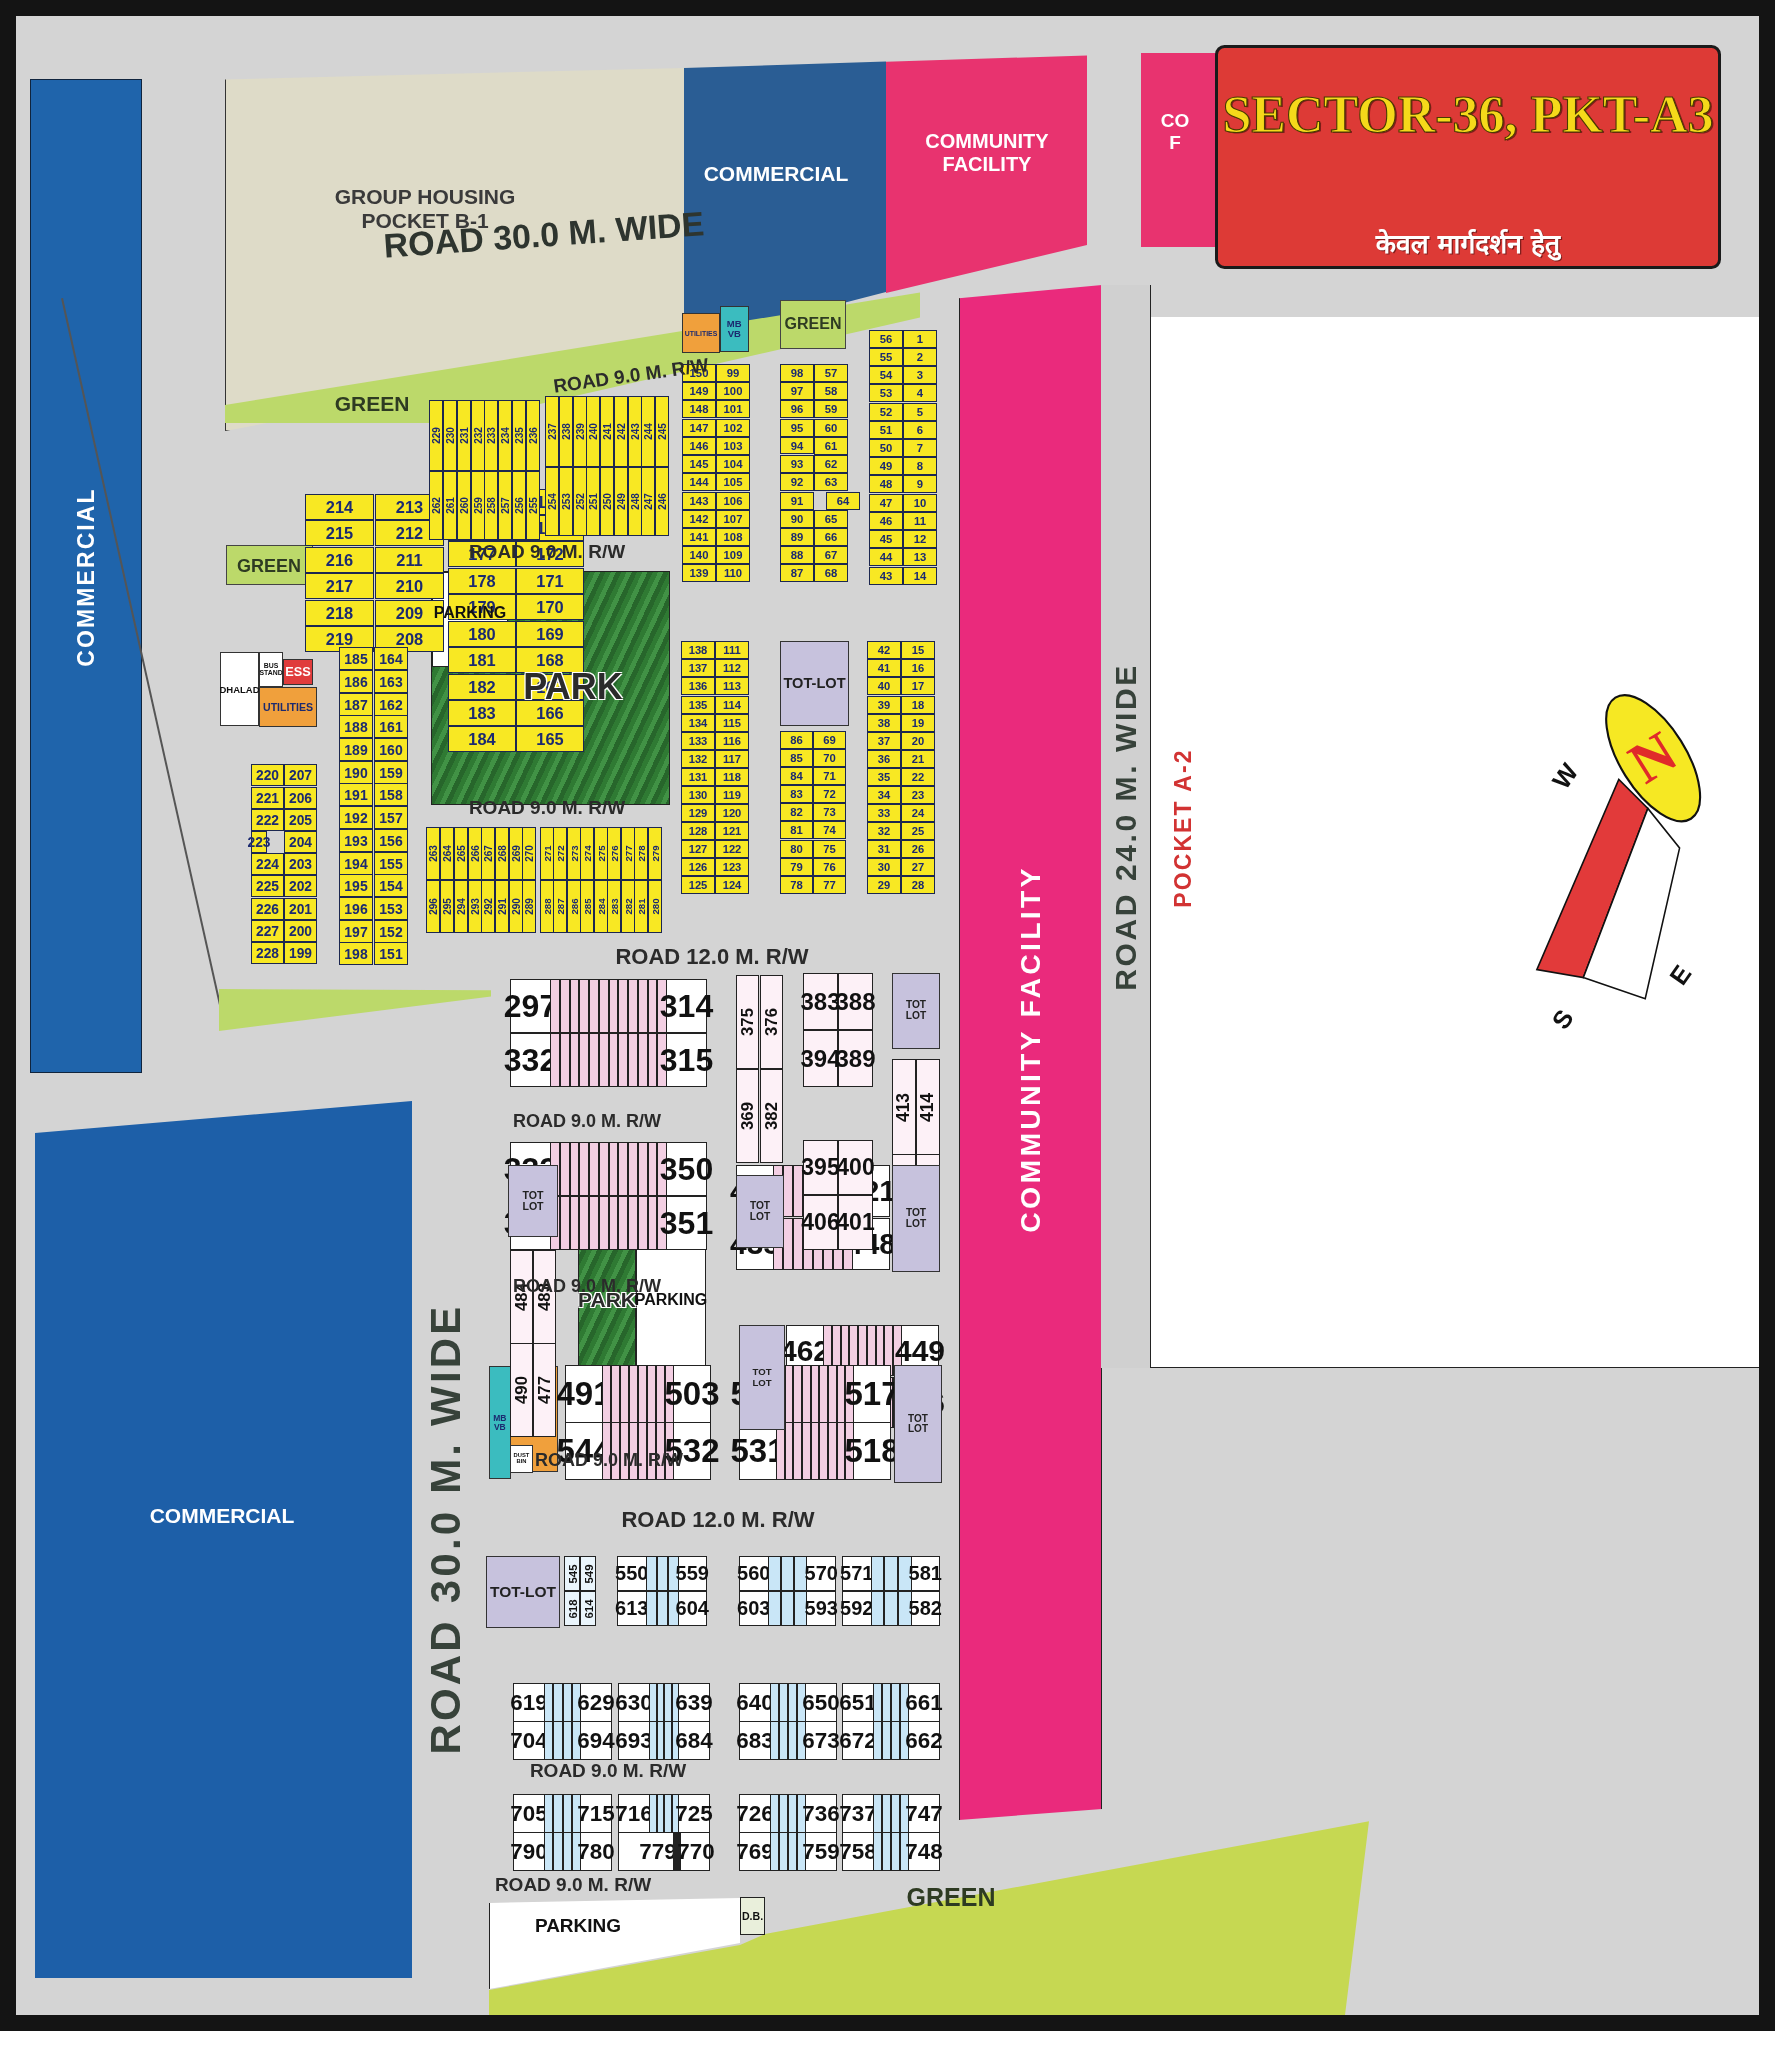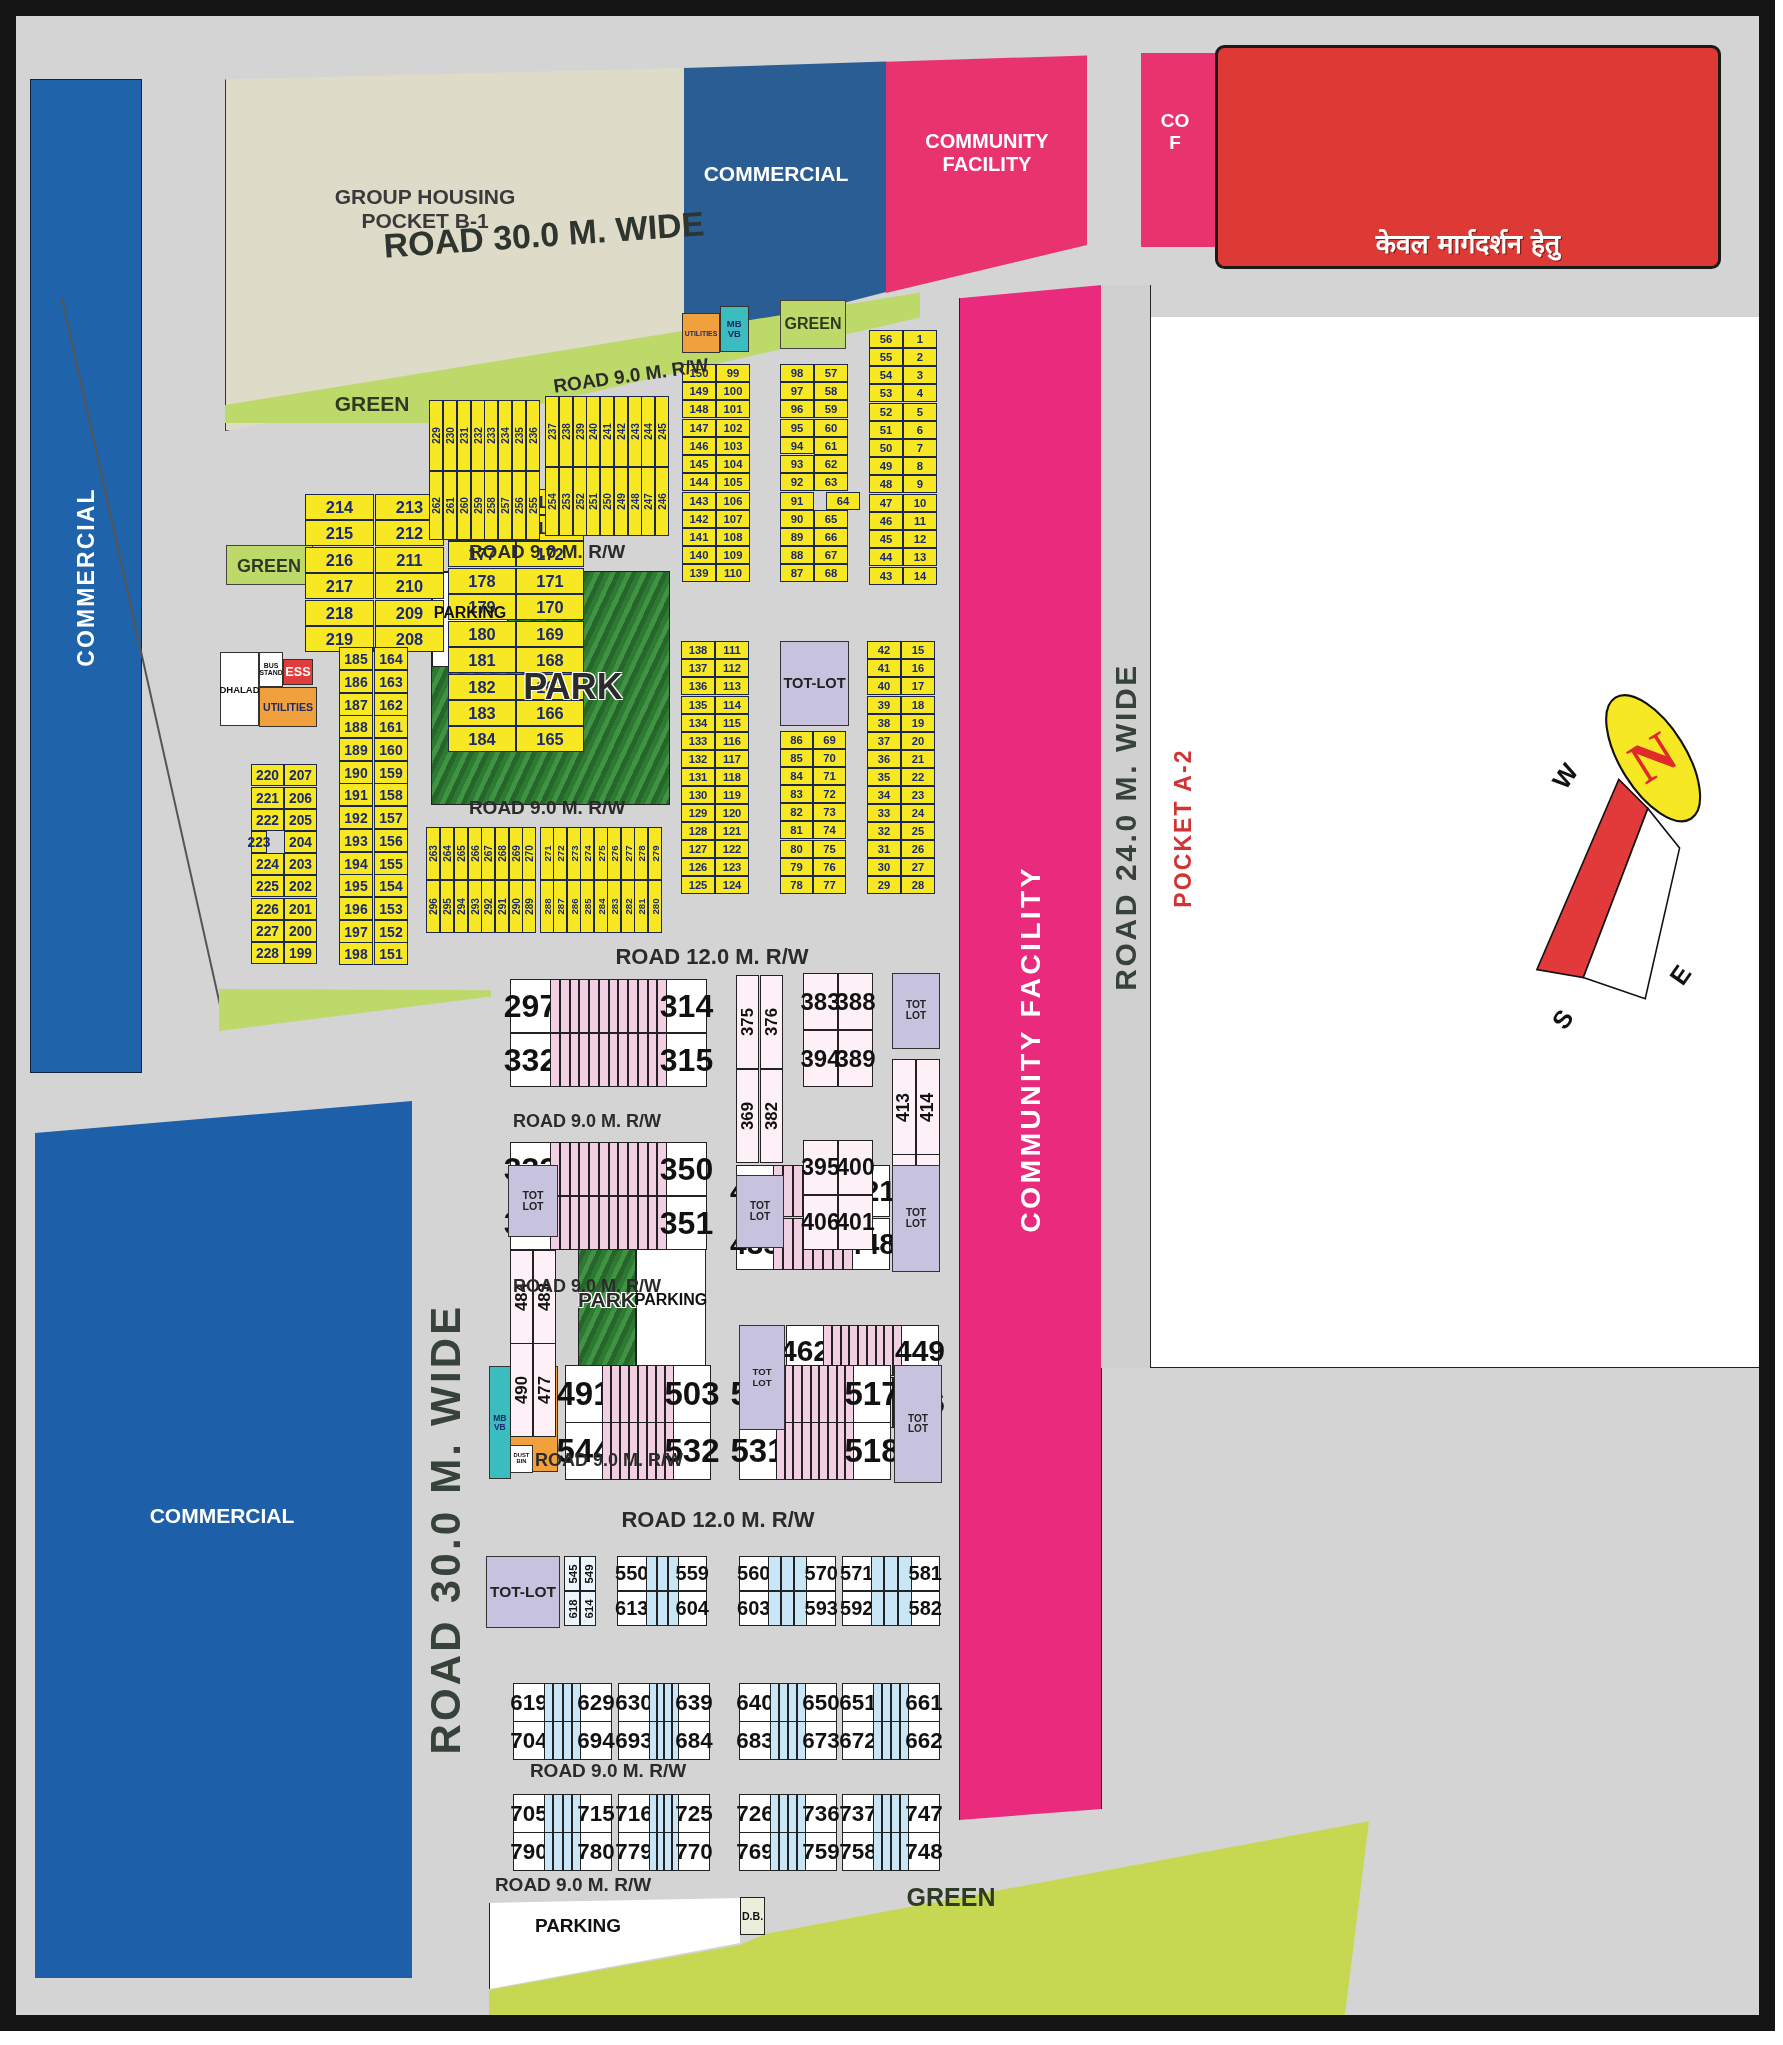--- a/index.html
+++ b/index.html
@@ -60,20 +60,21 @@
     <div>FACILITY</div>
   </div>
 
   <div class="abs" style="left:1141px;top:53px;width:95px;height:194px;background:#e8336f;"></div>
   <div class="zlabel" style="left:1175px;top:132px;font-size:19px;">
     <div>CO</div>
     <div>F</div>
   </div>
 
   <div class="abs" style="left:1215px;top:45px;width:506px;height:224px;background:#dd3a36;border:3.2px solid #1a1a1a;border-radius:9.5px;"></div>
+  <div class="rlabel serif" style="left:1468px;top:114px;font-size:52px;color:#f5d91a;-webkit-text-stroke:1.1px #4a3a00;text-shadow:1.6px 1.6px 0 #7e1d1b;">SECTOR-36, PKT-A3</div>
   <div class="rlabel hindi" style="left:1468px;top:243px;font-size:26.4px;color:#fff;text-shadow:1.1px 1.1px 0 #7e1d1b;">केवल मार्गदर्शन हेतु</div>
 
   <div class="abs" style="left:959px;top:285px;width:143px;height:1535px;background:#ea2a7c;border-left:1.6px solid #222;border-right:1.6px solid #222;
               clip-path:polygon(0px 13.2px,143px 0px,143px 1524px,0px 1535px);"></div>
   <div class="vert" style="left:1030px;top:1049px;font-size:28.5px;color:#fff;letter-spacing:3.2px;">COMMUNITY FACILITY</div>
 
   <div class="abs" style="left:1101px;top:285px;width:50px;height:1083px;background:#d0d0d0;border-right:1.6px solid #222;"></div>
   <div class="vert" style="left:1126px;top:827px;font-size:30px;color:#37423a;letter-spacing:2.6px;">ROAD 24.0 M. WIDE</div>
   <div class="vert" style="left:1183px;top:828px;font-size:23px;color:#d23333;letter-spacing:2.1px;">POCKET A-2</div>
 
@@ -925,21 +926,21 @@
       </div>
       <div class="erow" style="left: 618px; top: 1794px; width: 92px; height: 39px;">
         <div class="elab" style="width: 30px; font-size: 22.4px;">716</div>
         <div class="estrip" style="background: rgb(201, 230, 247);"></div>
         <div class="estrip" style="background: rgb(201, 230, 247);"></div>
         <div class="estrip" style="background: rgb(201, 230, 247);"></div>
         <div class="estrip" style="background: rgb(201, 230, 247);"></div>
         <div class="elab" style="width: 30px; font-size: 22.4px;">725</div>
       </div>
       <div class="erow" style="left: 618px; top: 1832px; width: 92px; height: 39px;">
-        <div class="elab" style="width: 30px; font-size: 22.4px;">779</div>
+        <div class="elab" style="width: 30px; font-size: 22.4px; margin-left: 24px;">779</div>
         <div class="estrip" style="background: rgb(201, 230, 247);"></div>
         <div class="estrip" style="background: rgb(201, 230, 247);"></div>
         <div class="estrip" style="background: rgb(201, 230, 247);"></div>
         <div class="estrip" style="background: rgb(201, 230, 247);"></div>
         <div class="elab" style="width: 30px; font-size: 22.4px;">770</div>
       </div>
       <div class="erow" style="left: 739px; top: 1794px; width: 98px; height: 39px;">
         <div class="elab" style="width: 30px; font-size: 22.4px;">726</div>
         <div class="estrip" style="background: rgb(201, 230, 247);"></div>
         <div class="estrip" style="background: rgb(201, 230, 247);"></div>

